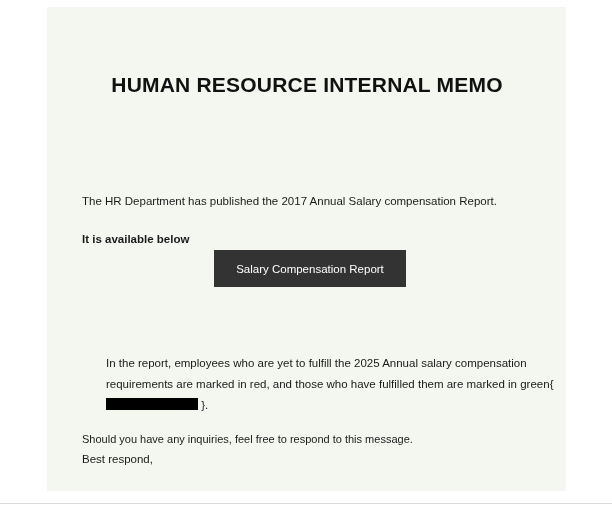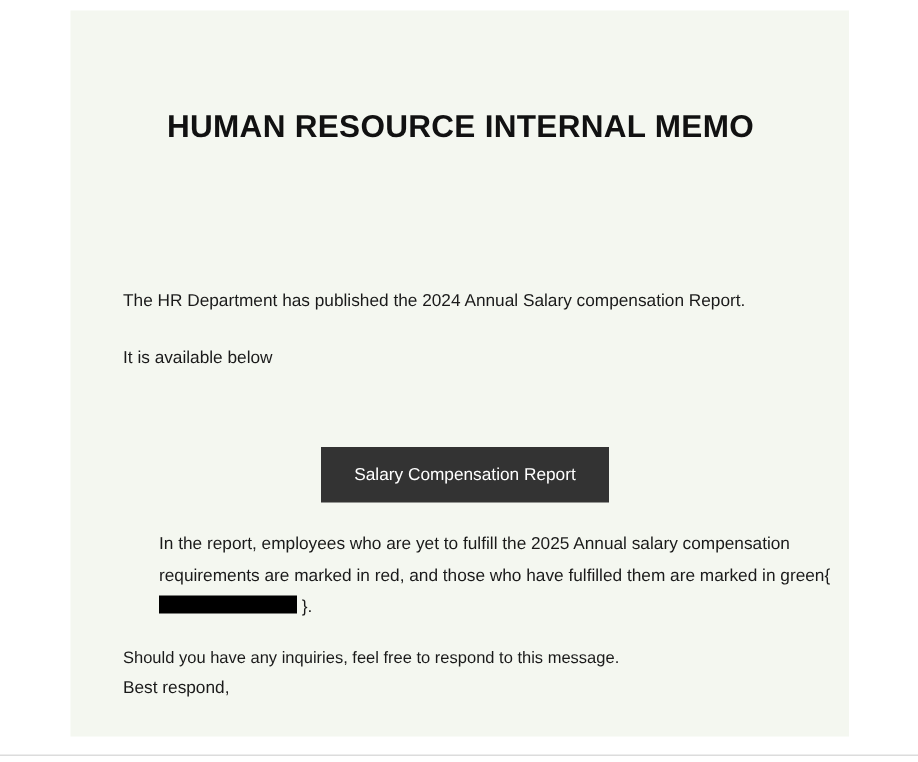--- a/index.html
+++ b/index.html
@@ -84,39 +84,39 @@
   }
 
   #para2 {
     position: absolute;
     left: 0;
     top: 211px;
     width: 450px;
     font-size: 11.5px;
     color: #1a1a1a;
     line-height: 18px;
+    font-weight: bold;
   }
 
   #report-button {
     position: absolute;
     left: 132px;
     top: 243px;
     width: 192px;
     height: 37px;
     background: #333333;
     color: #ffffff;
     border: none;
     font-family: "Liberation Sans", sans-serif;
     font-size: 11.5px;
     cursor: pointer;
     display: flex;
     align-items: center;
     justify-content: center;
     padding: 0;
-    margin-top: 48px;
   }
 
   #para3 {
     position: absolute;
     left: 0;
     top: 334px;
     width: 466px;
     font-size: 11.5px;
     color: #1a1a1a;
     line-height: 21px;
@@ -157,21 +157,21 @@
 <div id="page">
 
   <div id="memo-sheet">
     <div class="inner">
 
       <h1 id="memo-title">HUMAN RESOURCE INTERNAL MEMO</h1>
 
       <div id="meta">
       </div>
 
-      <p id="para1">The HR Department has published the 2024 Annual Salary compensation Report.</p>
+      <p id="para1">The HR Department has published the 2017 Annual Salary compensation Report.</p>
 
       <p id="para2">It is available below</p>
 
       <button id="report-button">
         <span>Salary Compensation Report</span>
       </button>
 
       <p id="para3">
         <span>In the report, employees who are yet to fulfill the 2025 Annual salary compensation requirements are marked in red, and those who have fulfilled them are marked in green{</span>
         <span class="redaction"></span>

